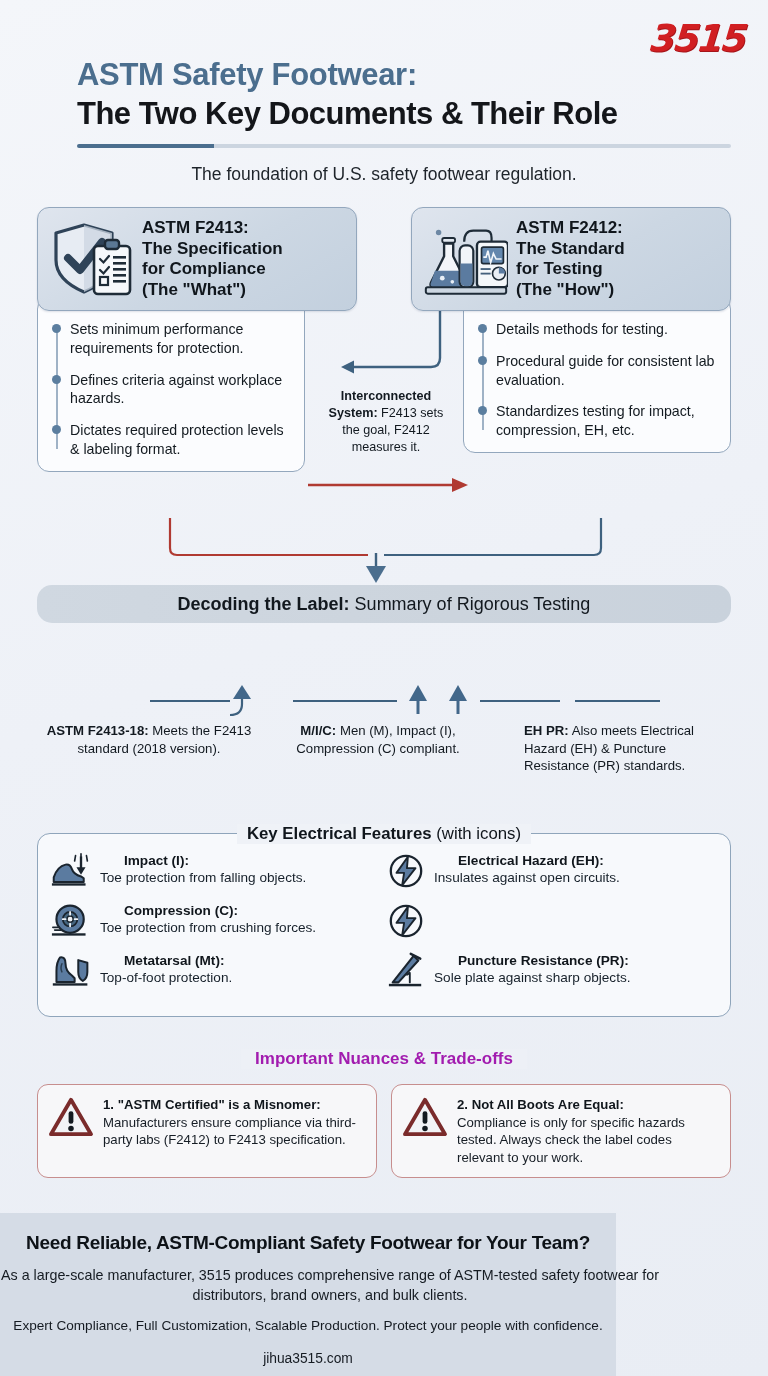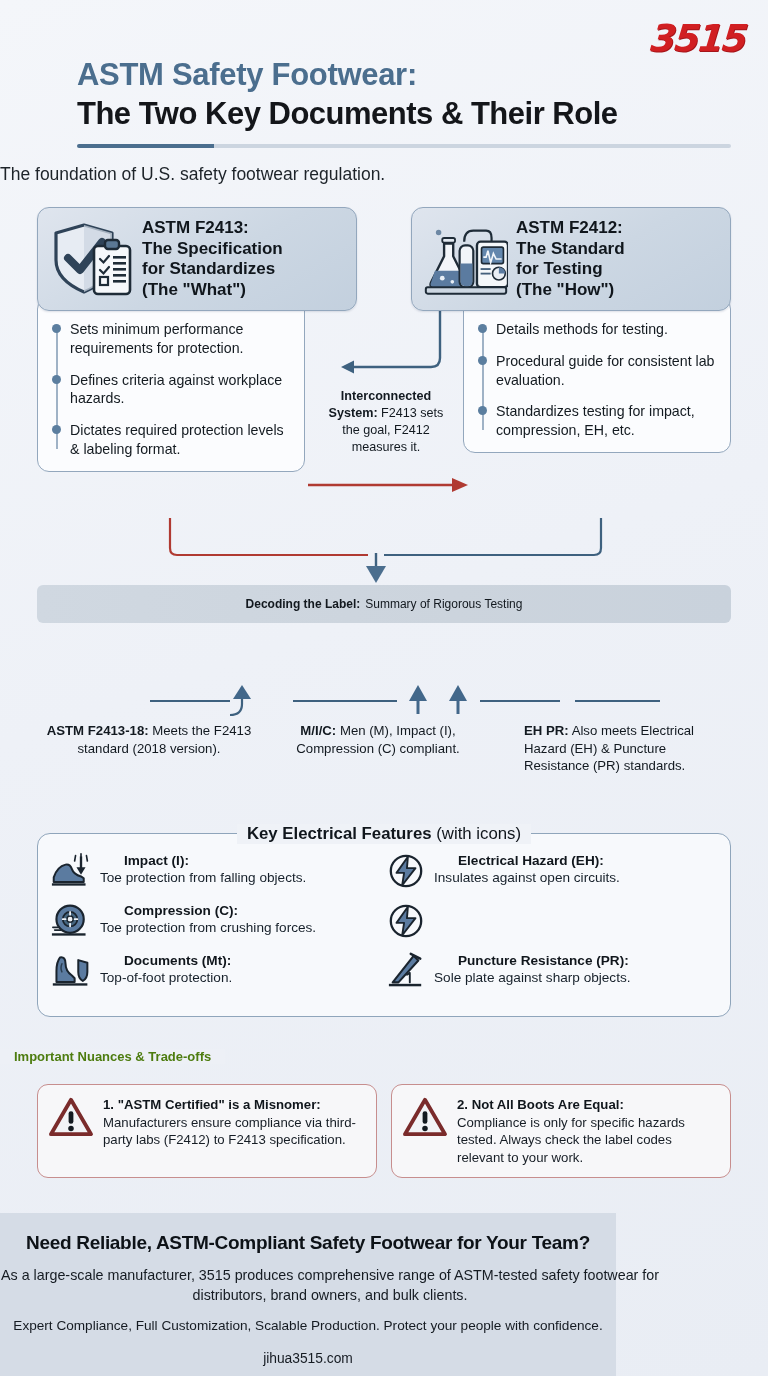--- a/index.html
+++ b/index.html
@@ -33,21 +33,21 @@
   .hdr-l2 {
     font-size: 31px; font-weight: bold; color: #14161a;
     letter-spacing: -0.5px; line-height: 1.18; margin-top: 2px;
   }
   .hdr-rule {
     margin-top: 12px; height: 4px; border-radius: 2px;
     background: linear-gradient(to right, #4b6e8e 0%, #4b6e8e 21%, #ccd5e0 21%, #ccd5e0 100%);
   }
   .subtitle {
     position: absolute; top: 164px; left: 0; right: 0;
-    font-size: 17.5px; color: #1d2329;
+    text-align: center; font-size: 17.5px; color: #1d2329;
   }
 
   
   .cards { position: absolute; top: 207px; left: 0; width: 768px; height: 320px; }
   .card { position: absolute; }
   .card-head {
     display: flex; align-items: center; gap: 8px;
     border: 1.4px solid #93a7bd; border-radius: 12px;
     background: linear-gradient(150deg, #dfe5ee 0%, #ccd7e3 55%, #c3d0de 100%);
     padding: 10px 12px; position: relative; z-index: 3;
@@ -82,24 +82,24 @@
   
   .interconnect {
     position: absolute; left: 322px; top: 388px; width: 128px;
     text-align: center; font-size: 12.6px; line-height: 1.35; color: #121920;
   }
   .interconnect b { font-weight: bold; }
 
   
   .decode-banner {
     position: absolute; left: 37px; top: 585px; width: 694px; height: 38px;
-    border-radius: 6px;
+    border-radius: 15px;
     background: linear-gradient(to right, #d0d8e1, #ccd4dd 60%, #c9d2dc);
     display: flex; align-items: center; justify-content: center;
-    font-size: 12px; color: #12181e; text-align: right;
+    font-size: 18px; color: #12181e; text-align: right;
   }
   .decode-banner b { font-weight: bold; margin-right: 5px; }
 
   
   .label-box {
     position: absolute; left: 118px; top: 639px; width: 534px; height: 53px;
     border: 2.2px solid #1a1f25; border-radius: 12px;
     background: #fafbfd;
     display: flex; align-items: center; justify-content: center; gap: 16px;
     font-size: 31.5px; font-weight: bold; color: #0d1116; letter-spacing: -0.5px;
@@ -131,21 +131,21 @@
     padding: 0 14px;
   }
   .feat { display: flex; gap: 9px; align-items: flex-start; }
   .feat .txt { line-height: 1.28; }
   .feat .h { font-size: 13.6px; font-weight: bold; color: #10161c; display: block; padding-left: 24px; }
   .feat .d { font-size: 13.6px; color: #16202a; display: block; }
 
   
   .nuance-title {
     position: absolute; left: 0; right: 0; top: 1049px;
-    font-size: 13px; font-weight: bold; color: #4d7c0f;
+    text-align: center; font-size: 17px; font-weight: bold; color: #a21caf;
   }
   .nuance-title .inner { background: #edf0f6; padding: 0 14px; display: inline-block; }
   .nuance-rule {
     position: absolute; left: 37px; right: 37px; top: 1060px;
     height: 1.6px; background: #a9bacd; z-index: -1;
   }
   .nuance-row {
     position: absolute; left: 37px; top: 1084px; width: 694px;
     display: flex; gap: 14px;
   }
@@ -231,21 +231,21 @@
             <rect x="63" y="38" width="13" height="2.6" fill="#1e2b37"></rect>
             <rect x="63" y="44" width="13" height="2.6" fill="#1e2b37"></rect>
             <rect x="63" y="50" width="13" height="2.6" fill="#1e2b37"></rect>
             <rect x="63" y="56" width="13" height="2.6" fill="#1e2b37"></rect>
             <rect x="63" y="62" width="13" height="2.6" fill="#1e2b37"></rect>
           </svg>
         </span>
         <div class="ttl">
           <div>ASTM F2413:</div>
           <div>The Specification</div>
-          <div>for Standardizes</div>
+          <div>for Compliance</div>
           <div>(The "What")</div>
         </div>
       </div>
       <div class="card-body">
         <div class="bullets">
           <div class="bullet">
               <span>Sets minimum performance requirements for protection.</span>
             </div>
           <div class="bullet">
               <span>Defines criteria against workplace hazards.</span>
@@ -390,21 +390,21 @@
     <div class="feat">
       <span>
         <svg width="40" height="38" viewBox="0 0 44 40">
           <path d="M10 5 Q16 4 16 12 Q16 20 23 25 L26 28 L26 32 L6 32 L6 20 Q6 10 10 5 Z" fill="#5b7ba0" stroke="#1a242e" stroke-width="2.2" stroke-linejoin="round"></path>
           <path d="M12 12 Q10 17 12 21" fill="none" stroke="#2a3d50" stroke-width="1.6" stroke-linecap="round"></path>
           <path d="M30 8 L40 11 L40 21 Q40 28 35 31 Q30 28 30 21 Z" fill="#5b7ba0" stroke="#1a242e" stroke-width="2.2" stroke-linejoin="round"></path>
           <rect x="2" y="33.5" width="38" height="2.6" fill="#1a242e"></rect>
         </svg>
       </span>
       <span class="txt">
-        <span class="h">Documents (Mt):</span>
+        <span class="h">Metatarsal (Mt):</span>
         <span class="d">Top-of-foot protection.</span>
       </span>
     </div>
 
     <div class="feat">
       <span>
         <svg width="38" height="38" viewBox="0 0 40 40">
           <path d="M28 4 L33 9 L12 32 L6 32 Z" fill="#5b7ba0" stroke="#1a242e" stroke-width="2.2" stroke-linejoin="round"></path>
           <path d="M25 2 L35 7" stroke="#1a242e" stroke-width="2.6" stroke-linecap="round"></path>
           <rect x="2" y="33.5" width="34" height="2.6" fill="#1a242e"></rect>

